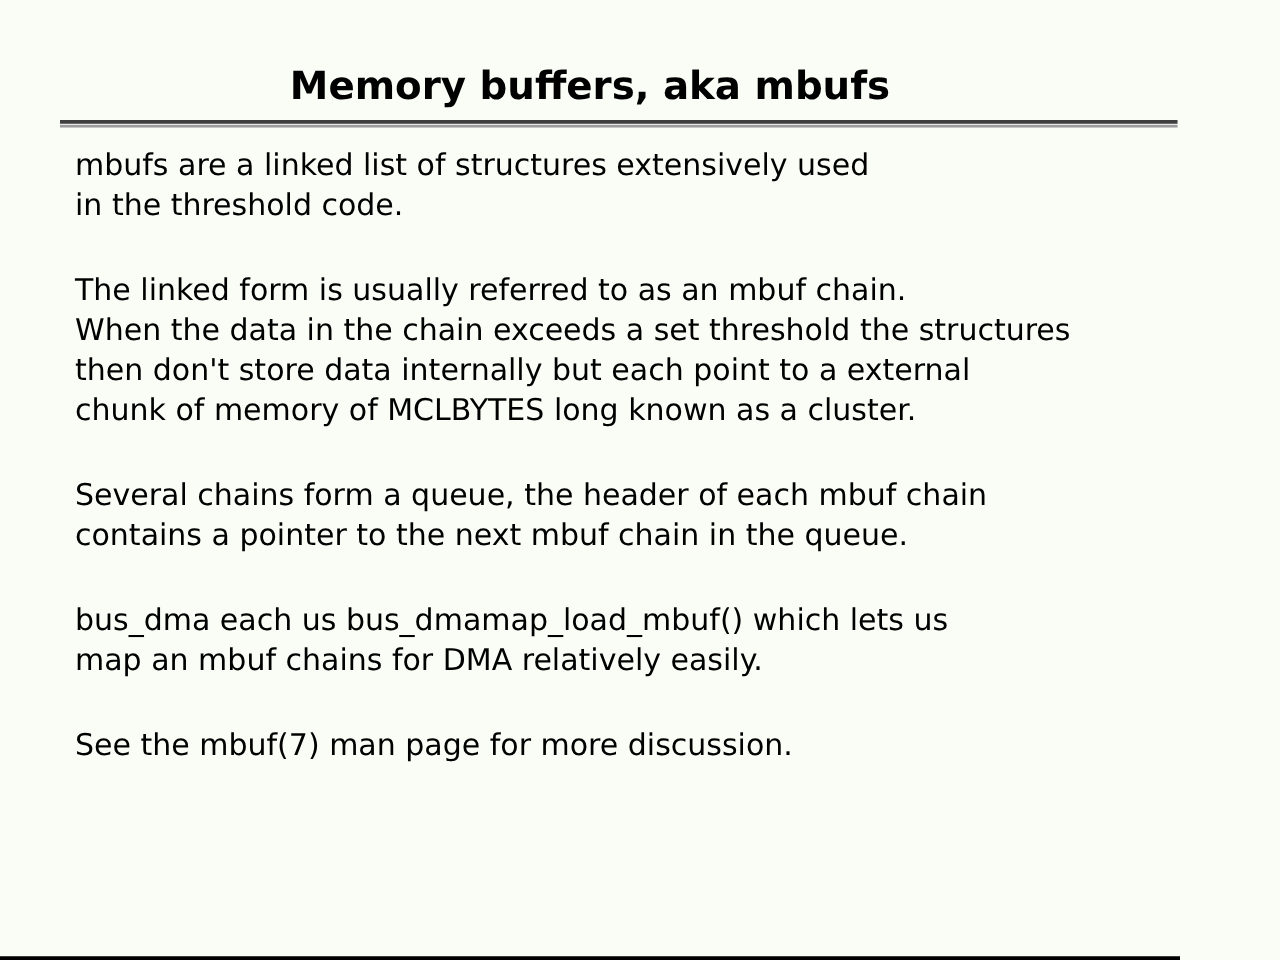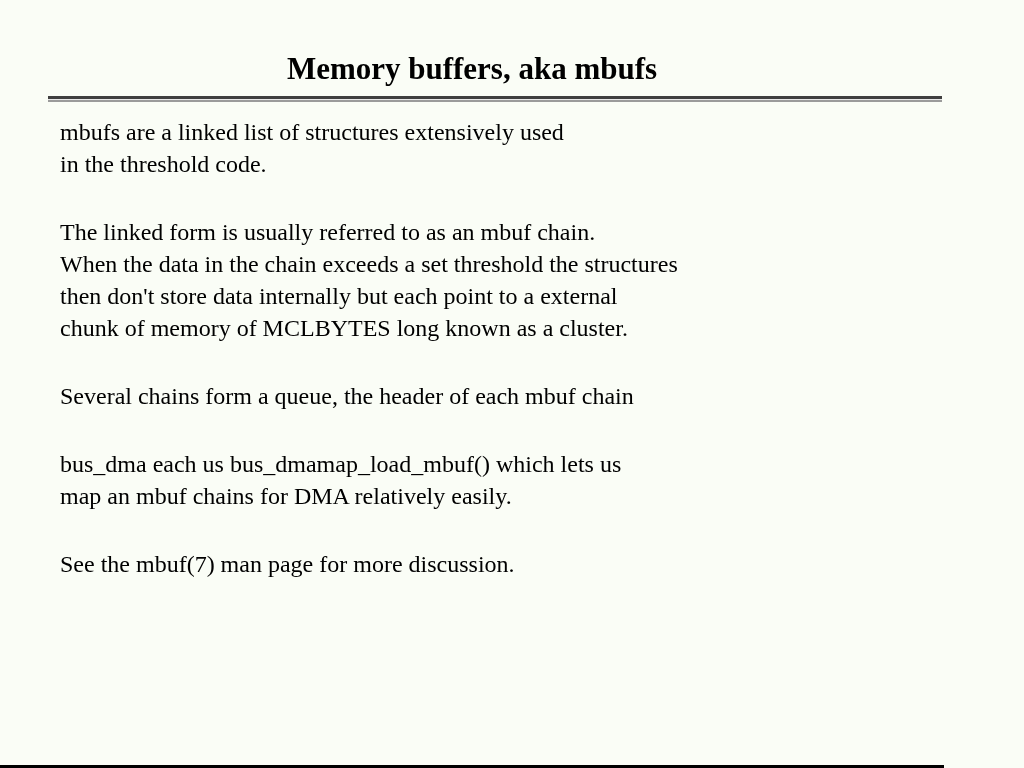--- a/index.html
+++ b/index.html
@@ -13,21 +13,20 @@
       color: #000000;
       background: #fafdf6;
       overflow: hidden;
     }
     .slide {
       position: relative;
       width: 944px;
       height: 768px;
       box-sizing: border-box;
       border-bottom: 3px solid #000000;
-      font-family: Liberation Serif, serif;
     }
     .title {
       text-align: center;
       font-weight: bold;
       font-size: 31px;
       padding-top: 52px;
       line-height: 34px;
     }
     .divider {
       margin: 10px 2px 0 48px;
@@ -67,20 +66,21 @@
 
     <p class="para">
       <span class="line">The linked form is usually referred to as an mbuf chain.</span>
       <span class="line">When the data in the chain exceeds a set threshold the structures</span>
       <span class="line">then don't store data internally but each point to a external</span>
       <span class="line">chunk of memory of MCLBYTES long known as a cluster.</span>
     </p>
 
     <p class="para">
       <span class="line">Several chains form a queue, the header of each mbuf chain</span>
+      <span class="line">contains a pointer to the next mbuf chain in the queue.</span>
     </p>
 
     <p class="para">
       <span class="line">bus_dma each us bus_dmamap_load_mbuf() which lets us</span>
       <span class="line">map an mbuf chains for DMA relatively easily.</span>
     </p>
 
     <p class="para">
       <span class="line">See the mbuf(7) man page for more discussion.</span>
     </p>

